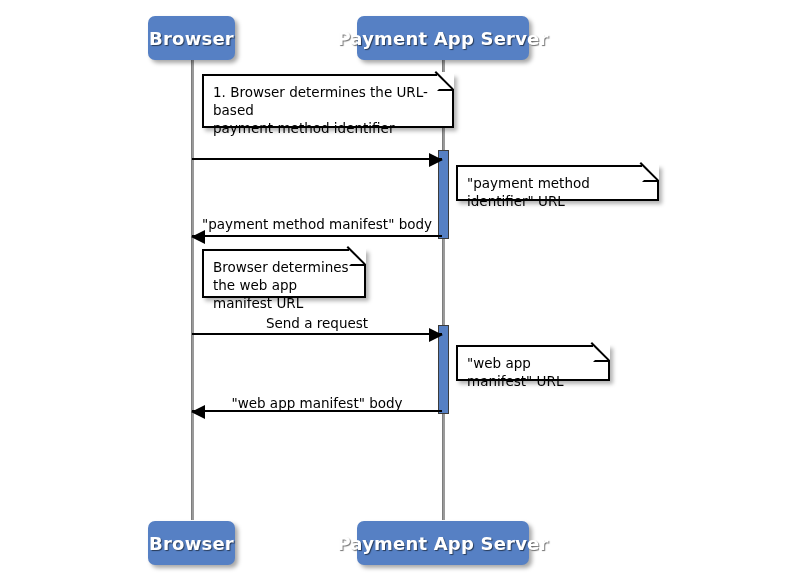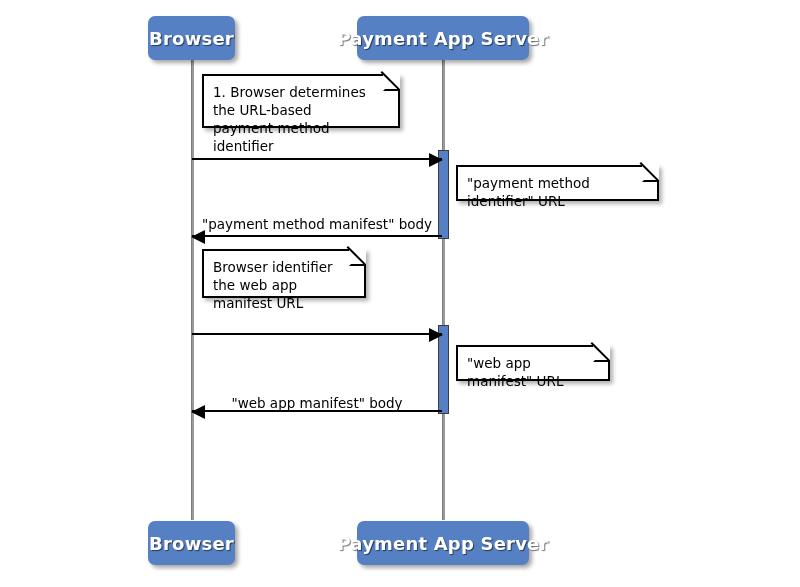--- a/index.html
+++ b/index.html
@@ -153,21 +153,21 @@
   <div class="participant" style="left:148px; top:16px; width:87px; height:44px;">
     <span class="participant-label">Browser</span>
   </div>
   <div class="participant" style="left:357px; top:16px; width:172px; height:44px;">
     <span class="participant-label">Payment App Server</span>
   </div>
 
   <div class="activation" style="left:438px; top:150px; height:89px;"></div>
   <div class="activation" style="left:438px; top:325px; height:89px;"></div>
 
-  <div class="note" style="left:202px; top:74px; width:198px; height:54px;">
+  <div class="note" style="left:202px; top:74px; width:252px; height:54px;">
     <span class="note-fold"></span>
     <div class="note-text">1. Browser determines the URL-based
 payment method identifier</div>
   </div>
 
   <div class="message" style="left:192px; top:158px; width:250px;">
     <span class="arrowhead right"></span>
   </div>
 
   <div class="note" style="left:456px; top:165px; width:203px; height:36px;">
@@ -175,24 +175,25 @@
     <div class="note-text">"payment method identifier" URL</div>
   </div>
 
   <div class="message-label" style="left:192px; top:216px; width:250px;">"payment method manifest" body</div>
   <div class="message" style="left:192px; top:235px; width:250px;">
     <span class="arrowhead left"></span>
   </div>
 
   <div class="note" style="left:202px; top:249px; width:164px; height:49px;">
     <span class="note-fold"></span>
-    <div class="note-text">Browser identifier
+    <div class="note-text">Browser determines
 the web app manifest URL</div>
   </div>
 
+  <div class="message-label" style="left:192px; top:315px; width:250px;">Send a request</div>
   <div class="message" style="left:192px; top:333px; width:250px;">
     <span class="arrowhead right"></span>
   </div>
 
   <div class="note" style="left:456px; top:345px; width:154px; height:36px;">
     <span class="note-fold"></span>
     <div class="note-text">"web app manifest" URL</div>
   </div>
 
   <div class="message-label" style="left:192px; top:395px; width:250px;">"web app manifest" body</div>

